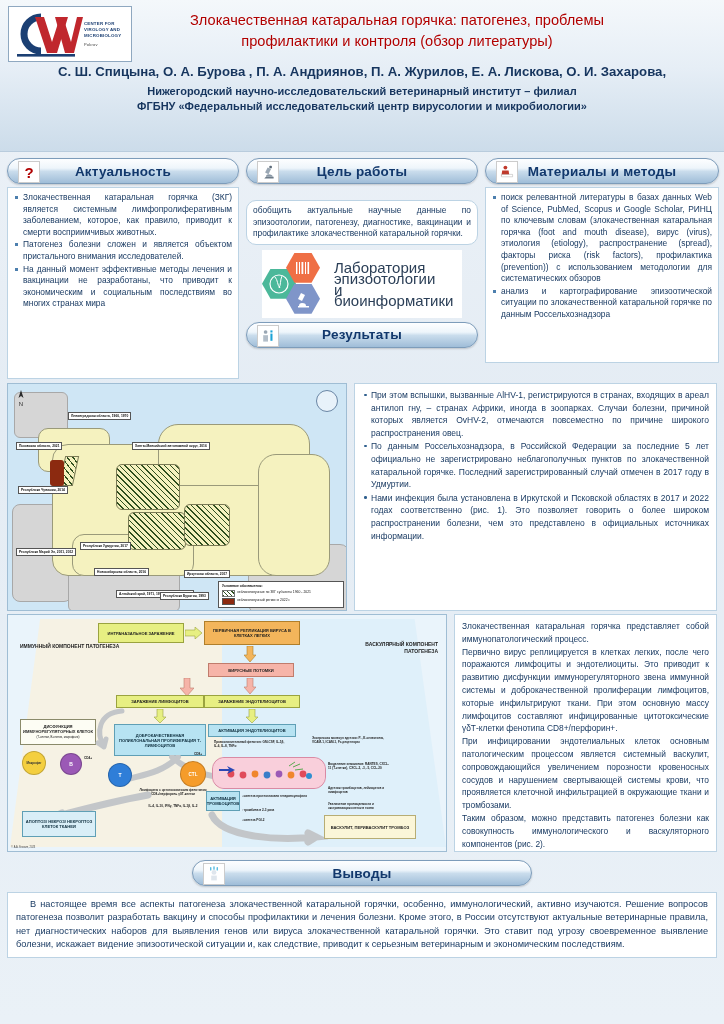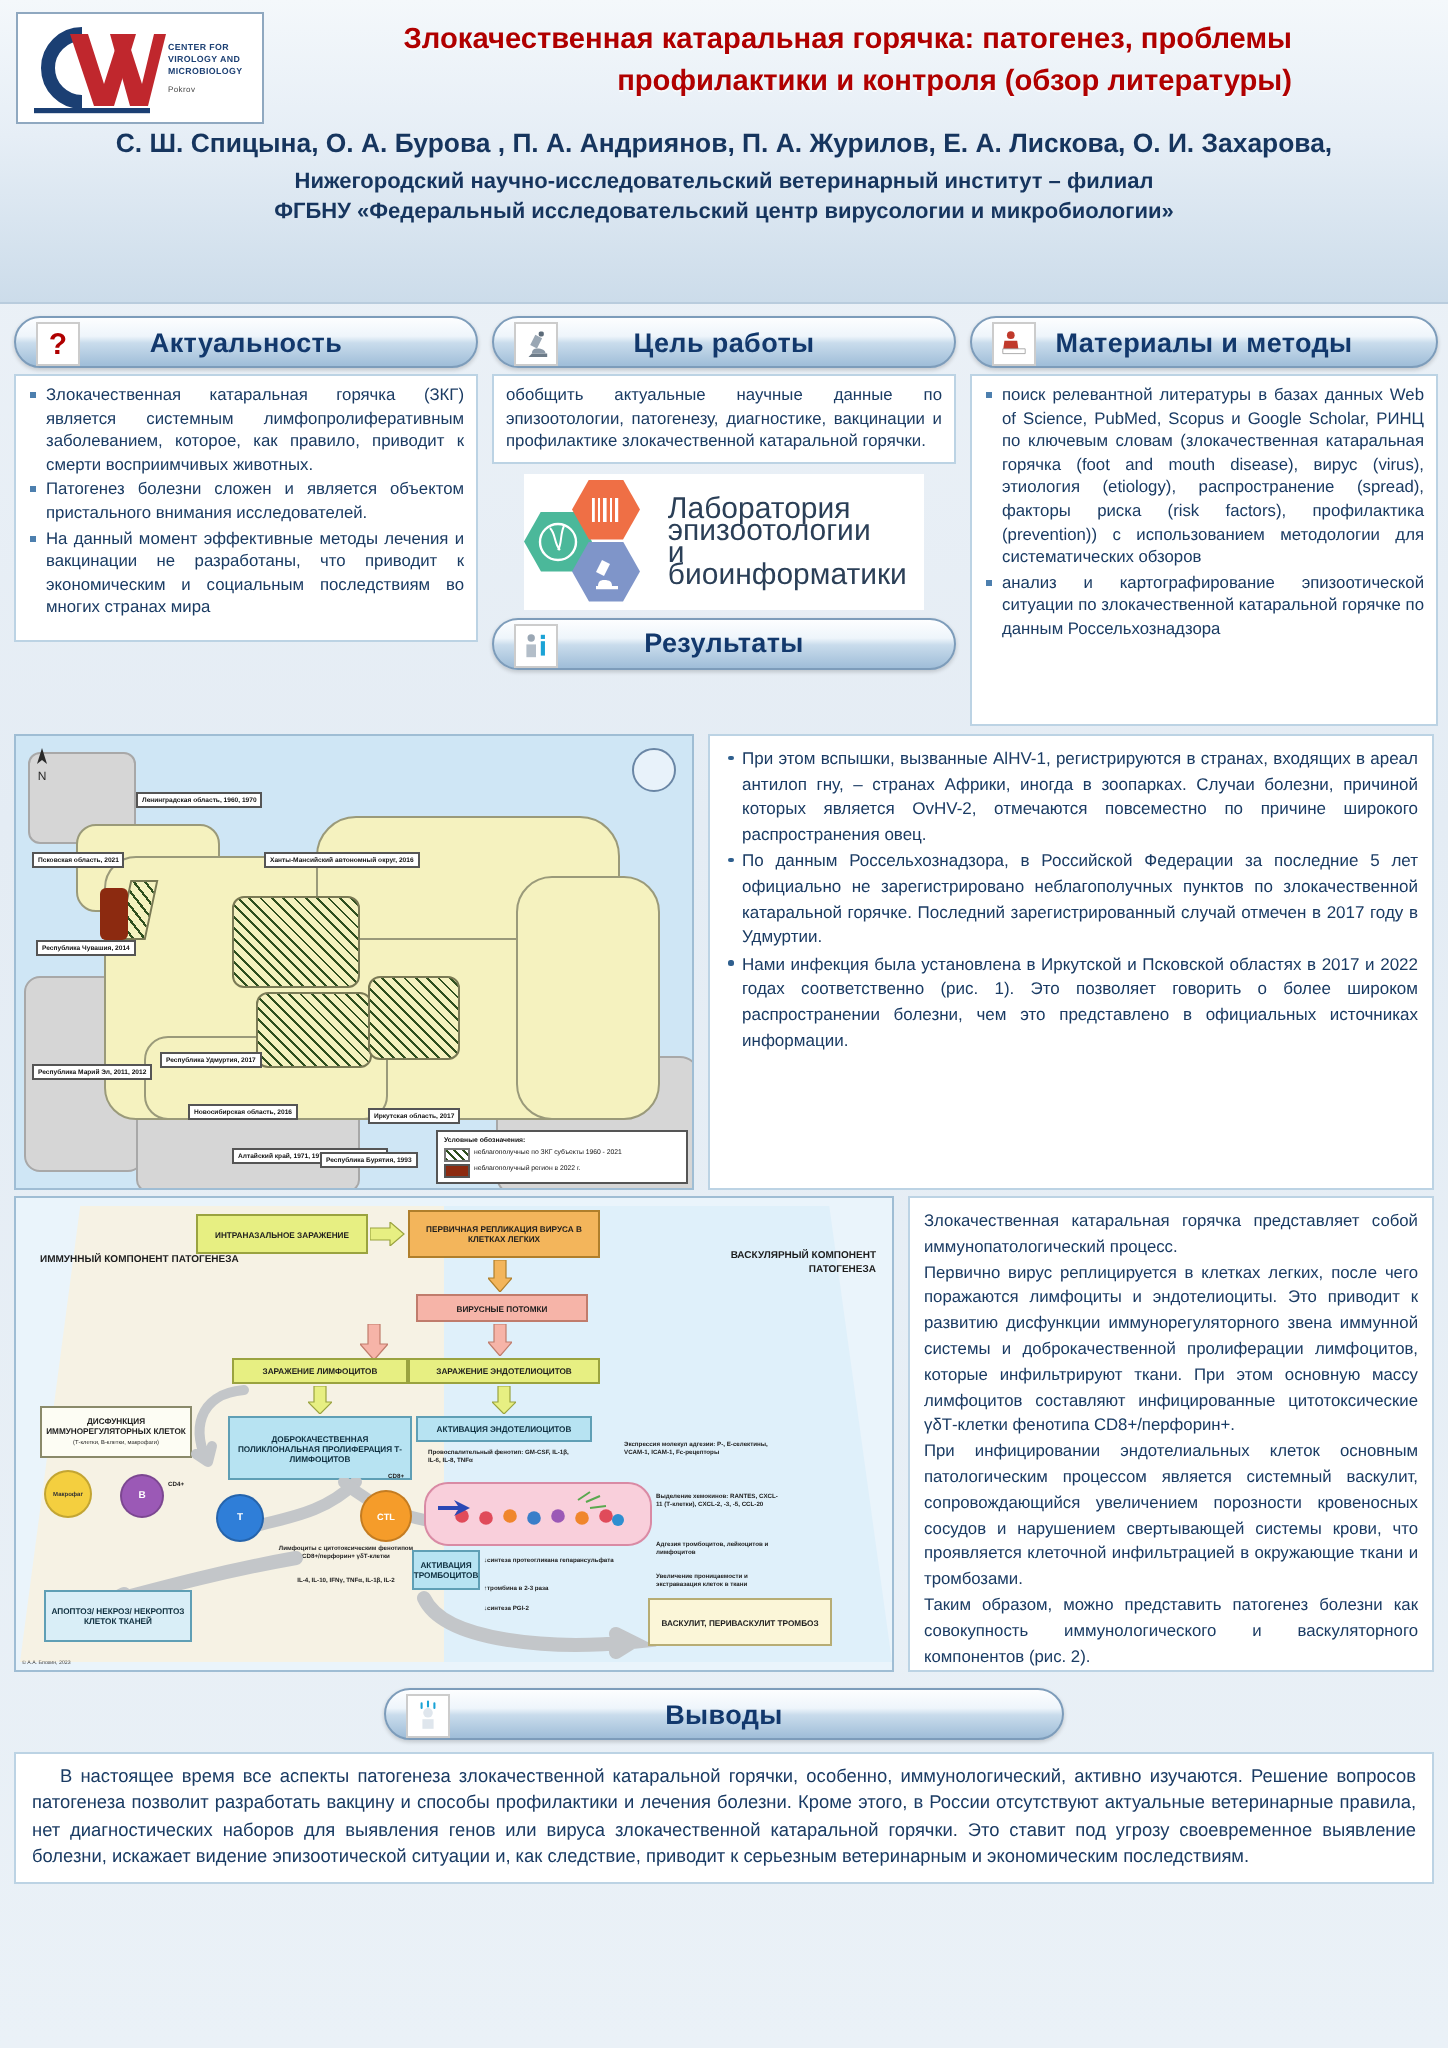--- a/index.html
+++ b/index.html
@@ -36,23 +36,23 @@
   }
   .logo-cvm{
     position:relative;width:72px;height:50px;margin-left:2px;
   }
   .logo-text{
     font-size:4.4px;line-height:6px;color:#1b3f73;font-weight:bold;
     letter-spacing:.2px;margin-left:1px;
   }
   .logo-text .pokrov{font-size:4px;font-weight:normal;color:#444;margin-top:3px;}
   .title{
-    text-align:right;
+    text-align:center;
     color:#b00000;
-    font-weight:bold;
+    font-weight:normal;
     font-size:14.6px;
     line-height:21px;
     margin:4px 70px 0 140px;
     text-shadow:0 1px 0 rgba(255,255,255,.6);
   }
   .authors{
     text-align:center;color:#16355e;font-weight:bold;
     font-size:13.2px;line-height:19px;margin-top:10px;
     padding:0 6px;
   }
@@ -243,42 +243,42 @@
     <div class="affil" style="margin-top:0">ФГБНУ «Федеральный исследовательский центр вирусологии и микробиологии»</div>
   </div>
 
   <div class="cols">
 
     <div class="col c1">
       <div class="sec-head">
         <div class="sec-icon" style="color:#b00000;">?</div>
         <div class="label">Актуальность</div>
       </div>
-      <div class="panel" style="margin-top:3px;height:134px;">
+      <div class="panel" style="margin-top:3px;height:192px;">
         <ul class="bullets">
           <li>Злокачественная катаральная горячка (ЗКГ) является системным лимфопролиферативным заболеванием, которое, как правило, приводит к смерти восприимчивых животных.</li>
           <li>Патогенез болезни сложен и является объектом пристального внимания исследователей.</li>
           <li>На данный момент эффективные методы лечения и вакцинации не разработаны, что приводит к экономическим и социальным последствиям во многих странах мира</li>
         </ul>
       </div>
     </div>
 
     <div class="col c2">
       <div class="sec-head">
         <div class="sec-icon">
           <svg viewBox="0 0 20 20" width="17" height="17" aria-hidden="true">
             <path d="M7 15h9v2H5z" fill="#6d7b88"></path>
             <path d="M9 4l4 2-3 6-4-2z" fill="#9aa7b4"></path>
             <rect x="11" y="2" width="3" height="3" rx="1" fill="#5c6b79"></rect>
             <path d="M10 12c3 0 5 1 5 3H7c0-2 1-3 3-3z" fill="#8a98a6"></path>
           </svg>
         </div>
         <div class="label">Цель работы</div>
       </div>
-      <div class="panel" style="margin-top:3px;">
+      <div class="panel" style="margin-top:16px;border-radius:10px;">
         <div>обобщить актуальные научные данные по эпизоотологии, патогенезу, диагностике, вакцинации и профилактике злокачественной катаральной горячки.</div>
       </div>
 
       <div class="lab-logo">
         <div class="hexwrap">
           <div class="hex green">
             <svg viewBox="0 0 34 30" width="34" height="30" aria-hidden="true">
               <circle cx="17" cy="15" r="9" fill="none" stroke="#ffffff" stroke-width="1.2"></circle>
               <path d="M13 8c3 3 2 8 5 11M20 7c-2 4-1 9-3 12" fill="none" stroke="#fff" stroke-width="1"></path>
             </svg>

